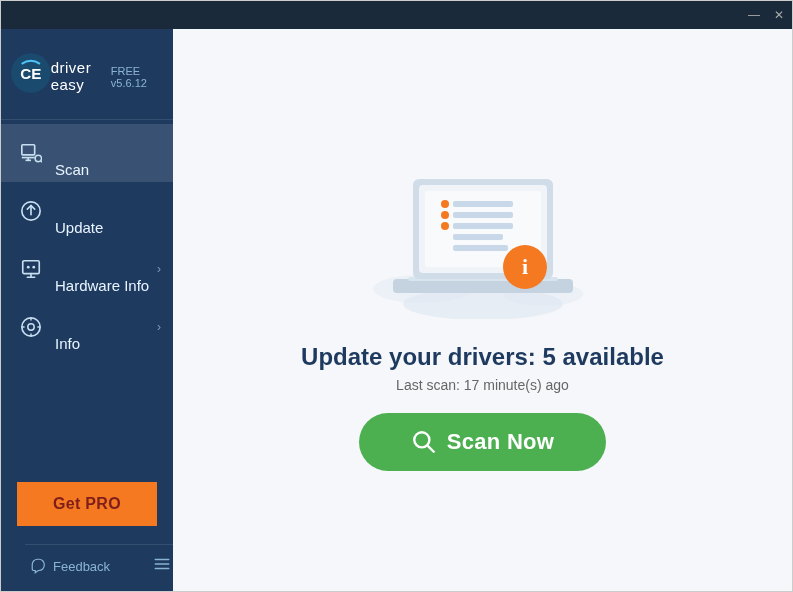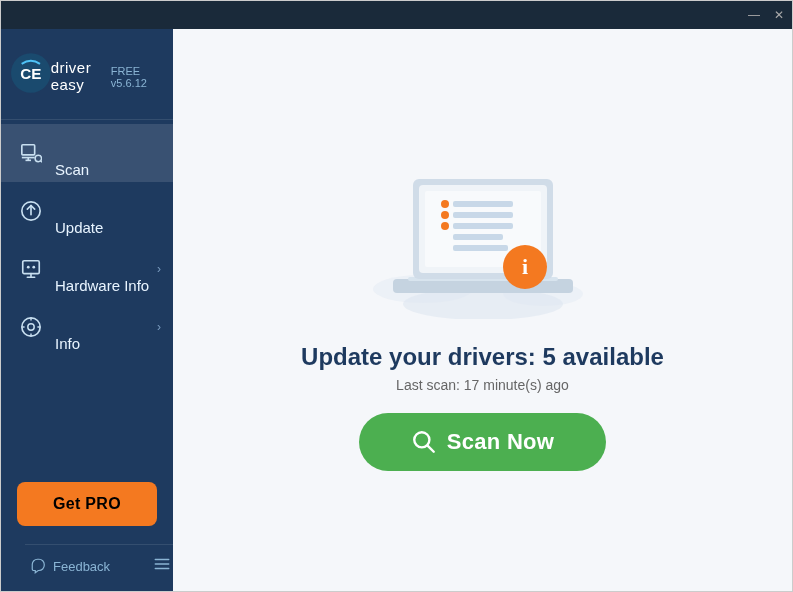--- a/index.html
+++ b/index.html
@@ -130,23 +130,23 @@
     .nav-item .nav-chevron {
       position: absolute;
       right: 12px;
       color: #7a9bbf;
       font-size: 12px;
     }
 
     .get-pro-btn {
       margin: 12px 16px 18px;
       background: #f47920;
-      color: #000000;
+      color: #7f1d1d;
       border: none;
-      border-radius: 8px;
+      border-radius: 0;
       padding: 13px 9px;
       font-size: 16px;
       font-weight: 700;
       cursor: pointer;
       text-align: center;
       letter-spacing: 0.3px;
     }
 
     .sidebar-footer {
       display: flex;

